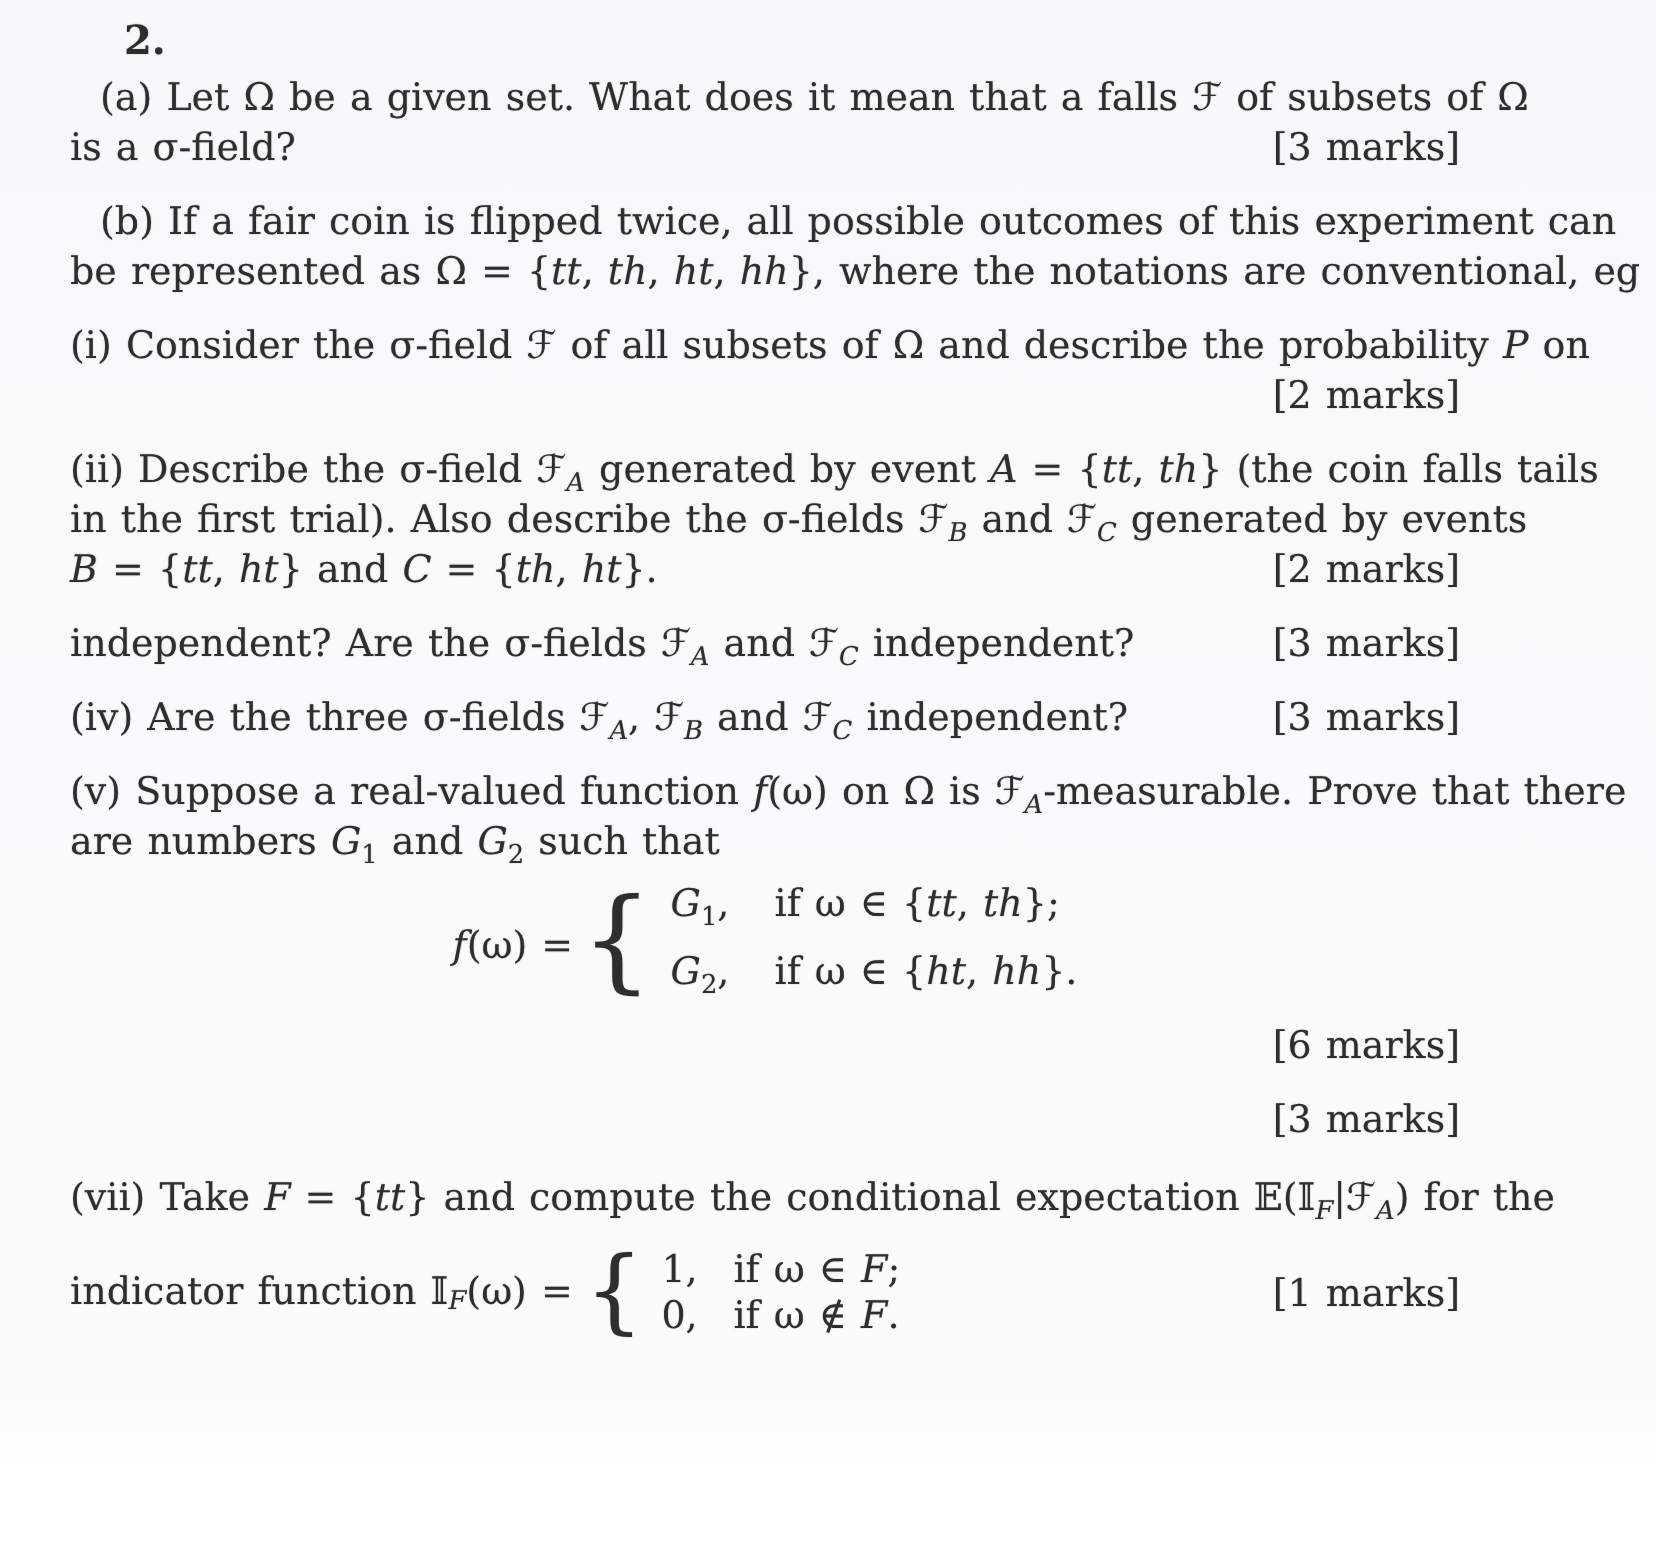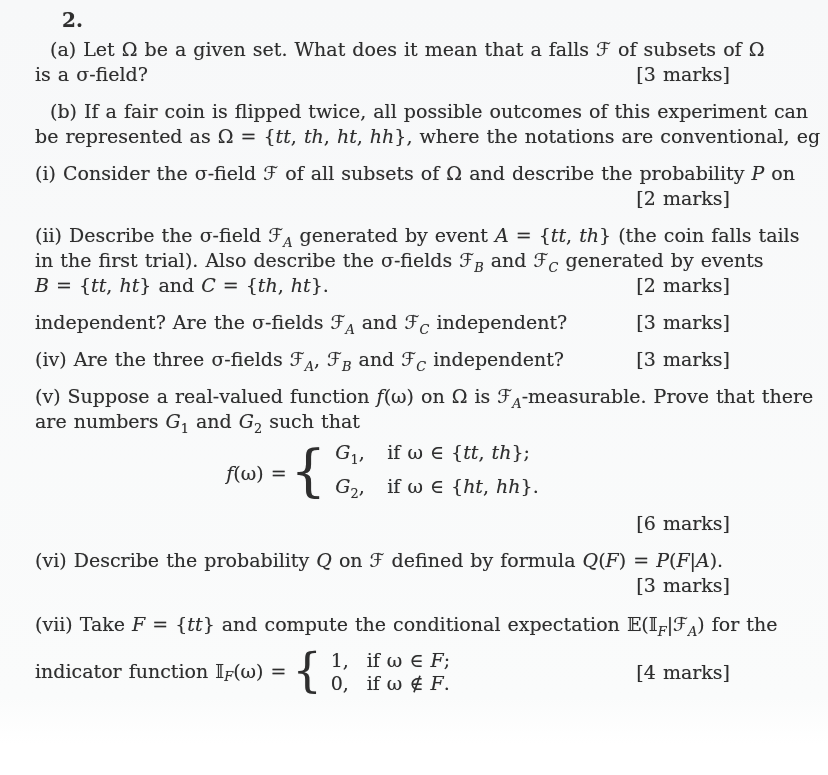--- a/index.html
+++ b/index.html
@@ -103,39 +103,38 @@
             <span class="case-cond">if ω ∈ {<i>ht</i>, <i>hh</i>}.</span>
           </span>
         </span>
       </div>
       <div class="marks-line v-marks">
         <span>[6 marks]</span>
       </div>
     </div>
 
     <div>
-      <div class="line">(vi) Describe the probability <i>Q</i> on ℱ defined by formula <i>Q</i>(<i>F</i>) = <i>P</i>(<i>F</i>|<i>A</i>).</div>
       <div class="marks-line vi-marks">
         <span>[3 marks]</span>
       </div>
     </div>
 
     <div>
       <div class="line">(vii) Take <i>F</i> = {<i>tt</i>} and compute the conditional expectation 𝔼(𝕀<sub><i>F</i></sub>|ℱ<sub><i>A</i></sub>) for the</div>
       <div class="vii-row">
         <span>indicator function 𝕀<sub><i>F</i></sub>(ω) =</span>
         <span class="brace">{</span>
         <span class="case-rows">
           <span class="case-row">
             <span class="case-val">1,</span>
             <span class="case-cond">if ω ∈ <i>F</i>;</span>
           </span>
           <span class="case-row">
             <span class="case-val">0,</span>
             <span class="case-cond">if ω ∉ <i>F</i>.</span>
           </span>
         </span>
-        <span class="vii-marks">[4 marks]</span>
+        <span class="vii-marks">[1 marks]</span>
       </div>
     </div>
 
   </div>
 </div>
 
 </body></html>

